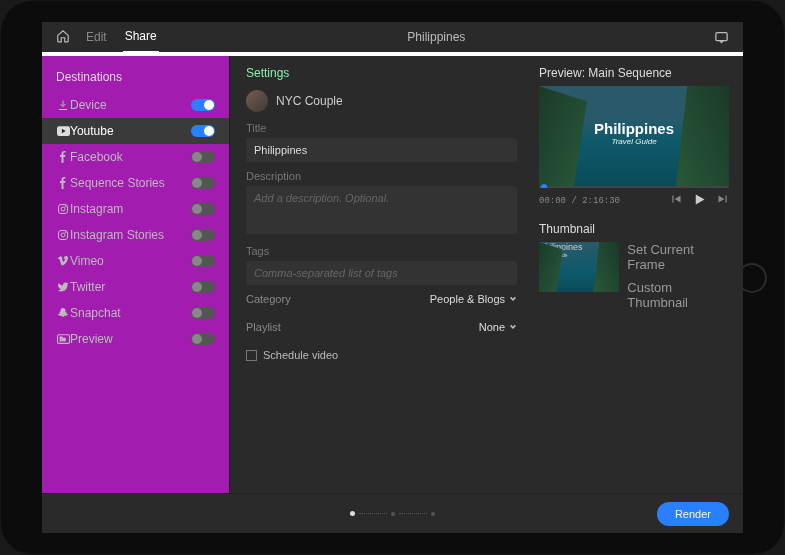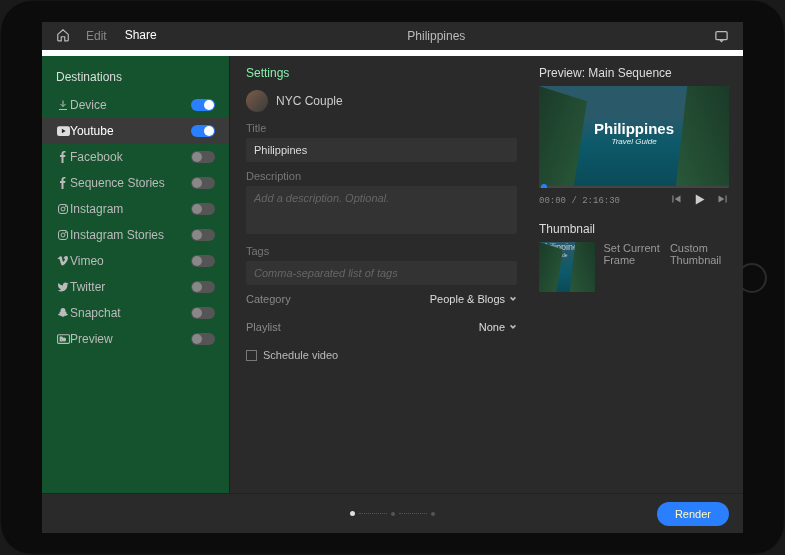--- a/index.html
+++ b/index.html
@@ -25,32 +25,32 @@
 .screen {
   width: 100%; height: 100%;
   background: #2a2a2a;
   display: flex; flex-direction: column;
   overflow: hidden;
 }
 .topbar {
   height: 34px; background: #2a2a2a;
   display: flex; align-items: center;
   padding: 0 14px; color: #ccc; font-size: 12px;
-  border-bottom: 6px solid #ffffff;
+  border-bottom: 4px solid #ffffff;
 }
 .topbar .left { display: flex; align-items: center; gap: 14px; }
 .tab { color: #888; padding: 8px 2px; cursor: pointer; }
 .tab.active { color: #fff; border-bottom: 2px solid #fff; }
 .topbar .center { flex: 1; text-align: center; color: #bbb; }
 .topbar .right svg { display: block; }
 .content {
   flex: 1; display: flex; overflow: hidden;
 }
 .sidebar {
-  width: 188px; background: #14532d;
+  width: 188px; background: #a21caf;
   padding: 10px 0; color: #ccc; font-size: 12px;
   border-right: 1px solid #1e1e1e;
 }
 .sidebar-title { padding: 4px 14px 8px; font-size: 12px; color: #ddd; }
 .dest {
   display: flex; align-items: center; gap: 0;
   padding: 6px 14px; color: #bbb; cursor: pointer;
 }
 .dest.selected { background: #3a3a3a; color: #fff; }
 .dest .ic { width: 14px; height: 14px; flex-shrink: 0; display: flex; align-items: center; justify-content: center; }
@@ -114,21 +114,21 @@
 .thumb-row { display:flex; gap:8px; margin-top:6px; }
 .thumb {
   width: 86px; height: 50px; position:relative;
   background: linear-gradient(to bottom, #2a5a6a 0%, #0d5a6a 60%, #0a4a58 100%);
   overflow:hidden;
 }
 .thumb .cliff-l { width:24px; }
 .thumb .cliff-r { width:28px; }
 .thumb .t1 { font-size: 9px; }
 .thumb .t2 { font-size: 5px; }
-.thumb-opts { display:flex; gap:8px; font-size:11px; color:#999; }
+.thumb-opts { display:flex; flex-direction:column; gap:8px; font-size:13px; color:#999; }
 .thumb-opts span { cursor:pointer; }
 
 .footer {
   height: 40px; display:flex; align-items:center; justify-content:center;
   position: relative; border-top: 1px solid #222;
 }
 .pager { display:flex; gap:4px; align-items:center; }
 .pager .dot { width:4px; height:4px; border-radius:50%; background:#555; }
 .pager .dot.active { background:#ddd; width:5px; height:5px; }
 .pager .dash { width:28px; border-top: 1px dotted #555; }

